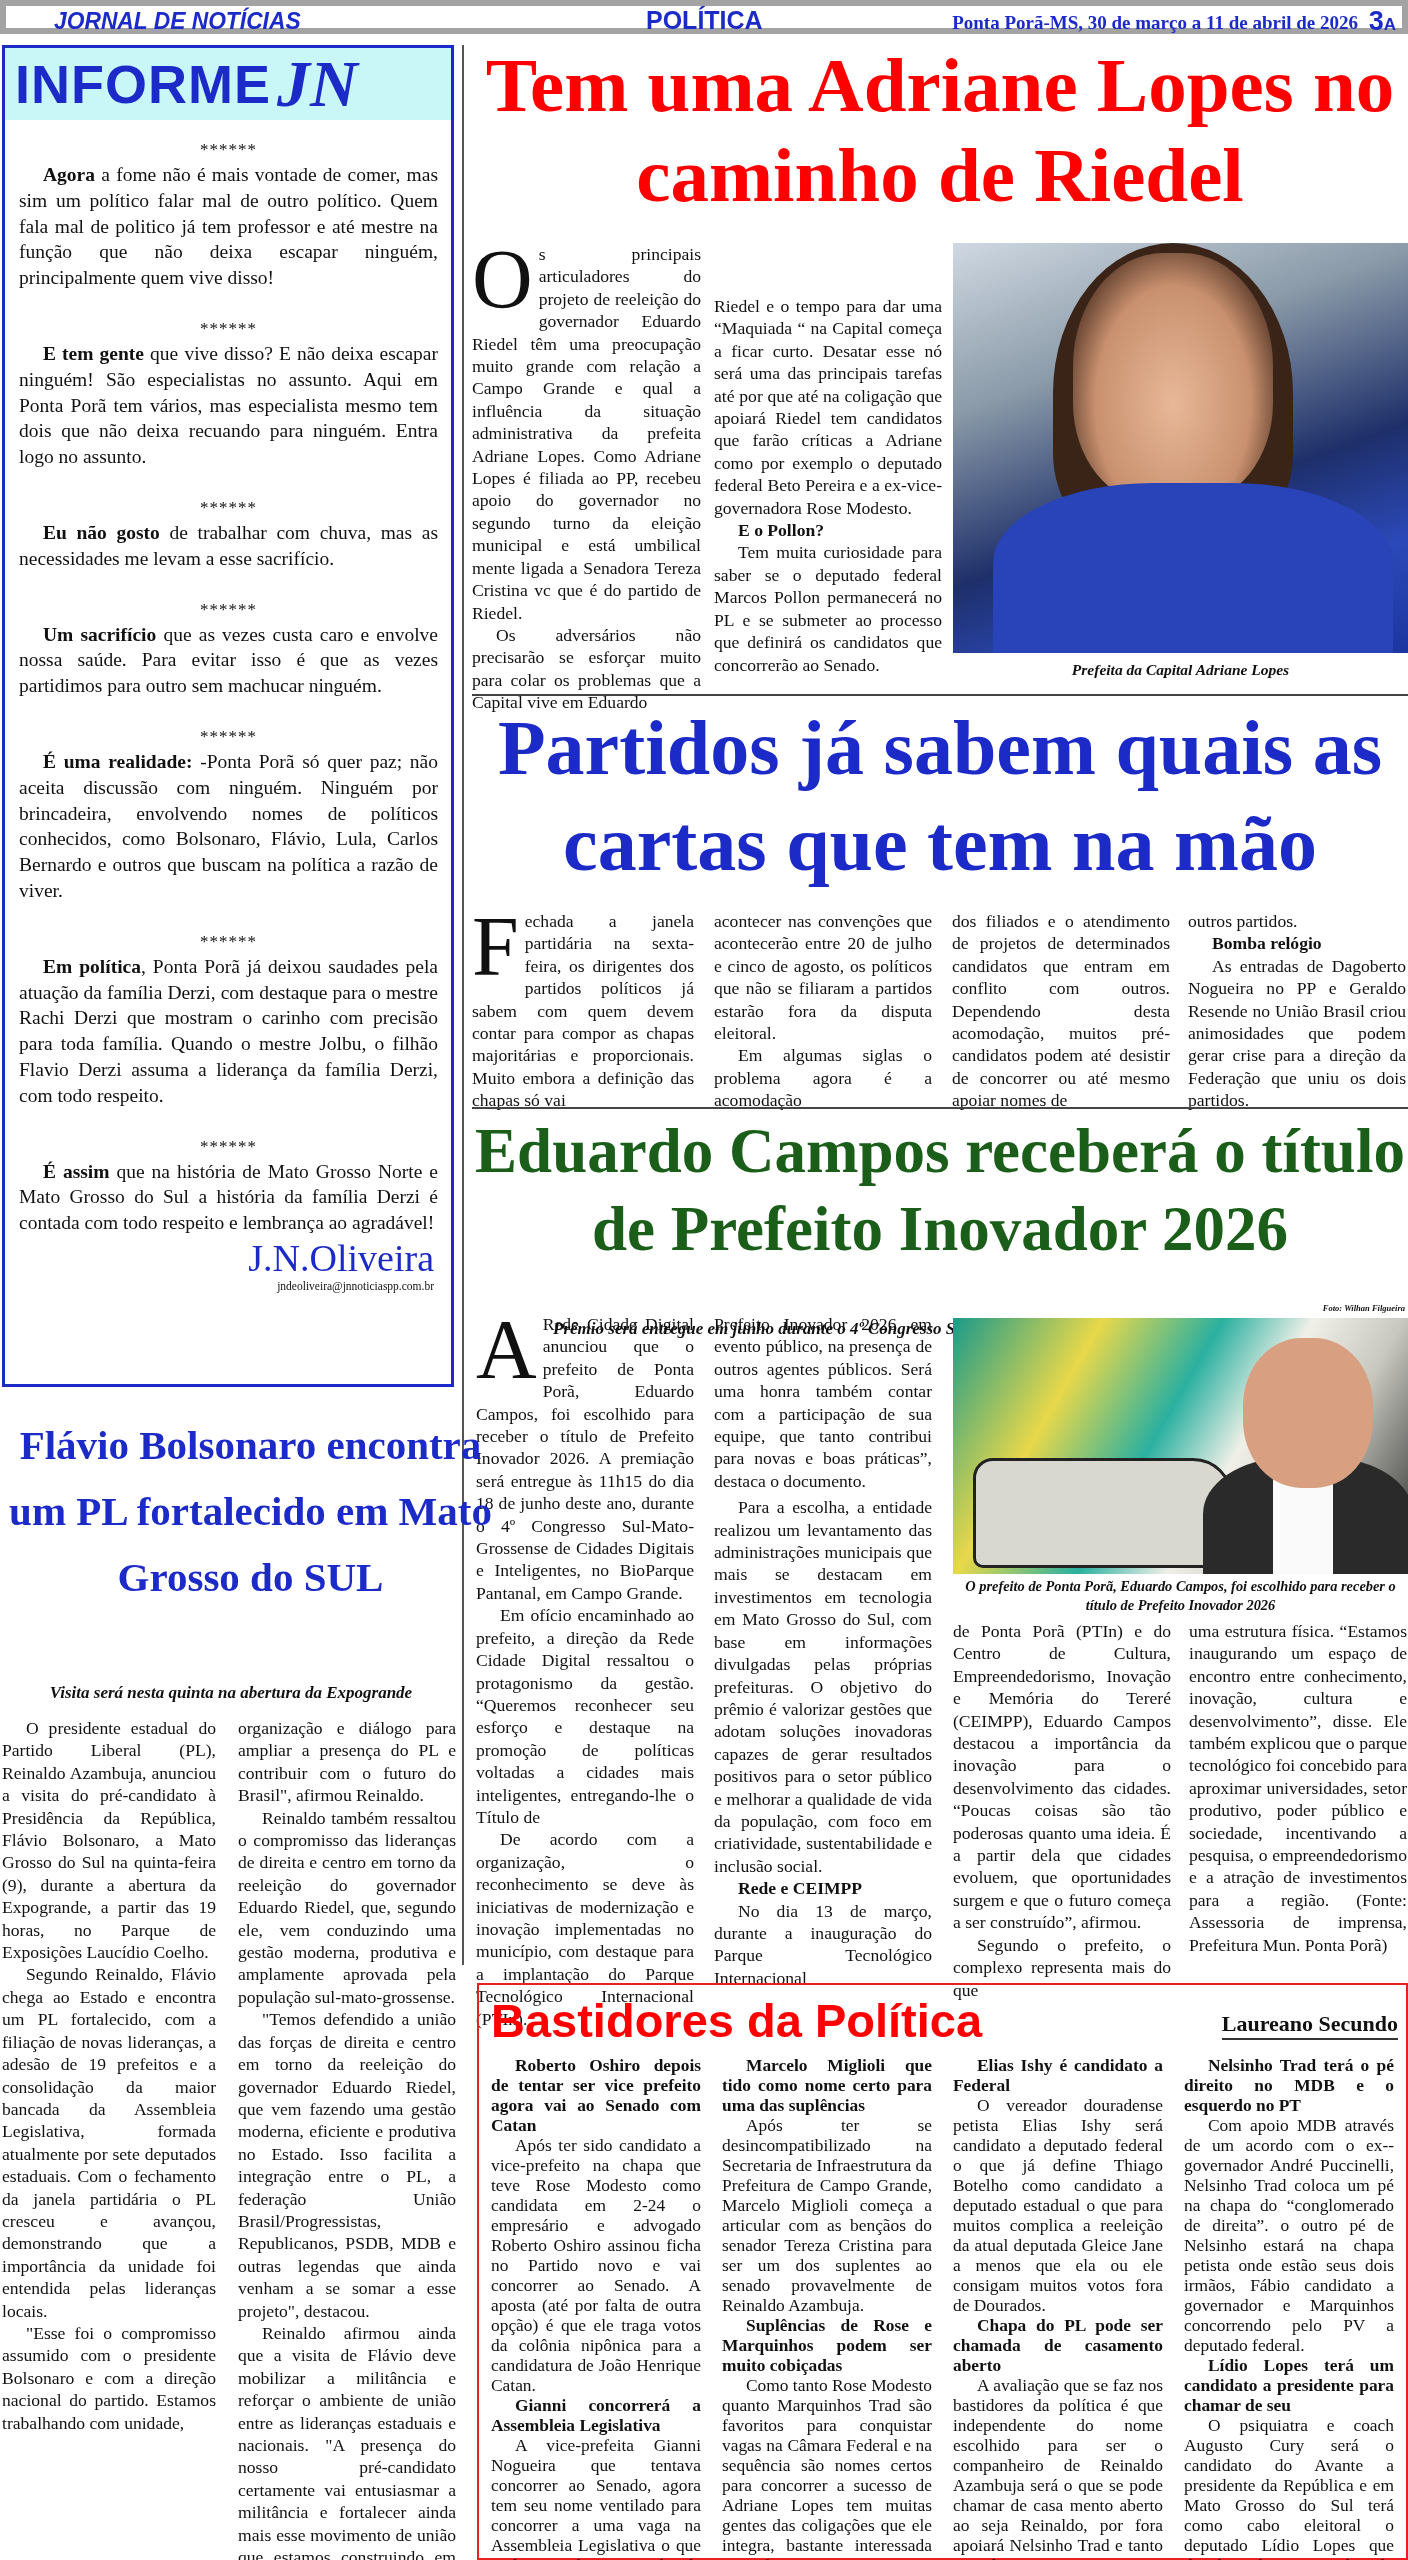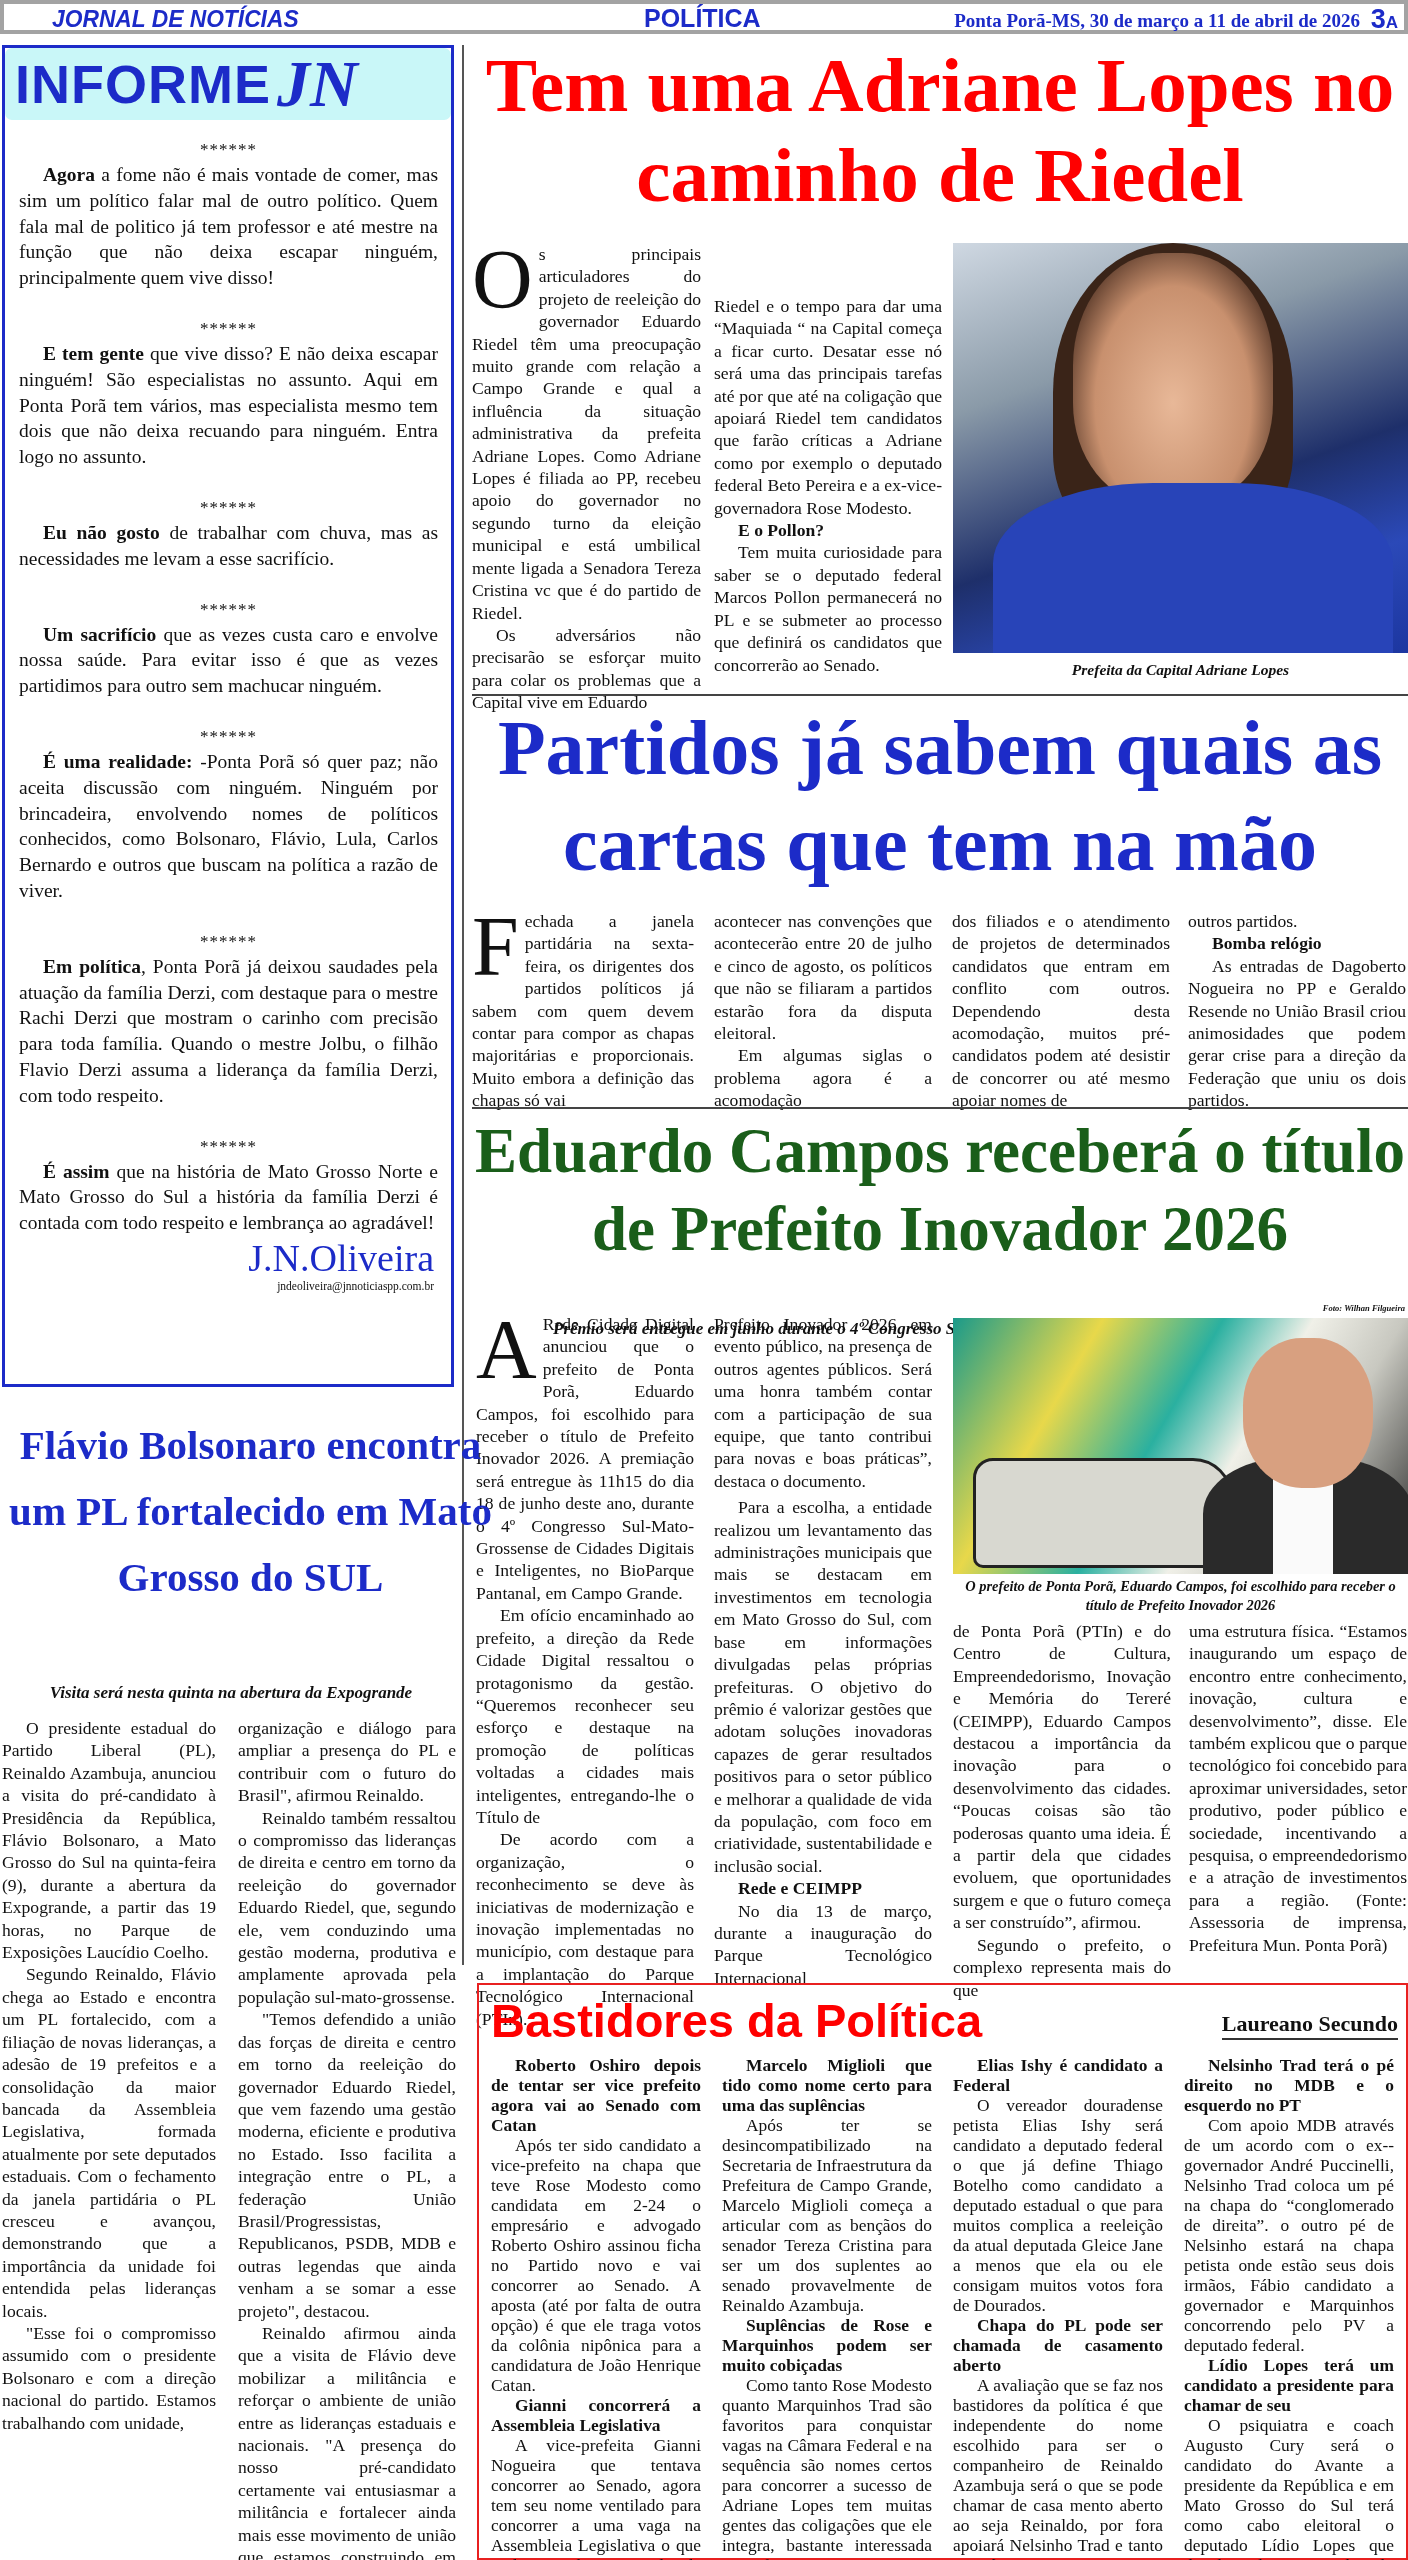--- a/index.html
+++ b/index.html
@@ -2,30 +2,30 @@
 <html><head>
 <meta charset="utf-8">
 <style>
   * { box-sizing: border-box; margin: 0; padding: 0; }
   html, body { width: 1408px; height: 2560px; background: #ffffff; overflow: hidden; }
   body { position: relative; font-family: "Liberation Serif", serif; color: #111; }
   p { text-align: justify; font-size: 17.6px; line-height: 22.4px; }
   .ind { text-indent: 24px; }
 
   
-  .topbar { position: absolute; left: 0; top: 0; width: 1408px; height: 34px; border: 4px solid #a3a3a3; display: flex; align-items: center; background: #fff; }
+  .topbar { position: absolute; left: 0; top: 0; width: 1408px; height: 34px; border: 6px solid #a3a3a3; display: flex; align-items: center; background: #fff; }
   .topbar .paper { position: absolute; left: 48px; top: 1px; font-family: "Liberation Sans", sans-serif; font-weight: bold; font-style: italic; font-size: 24px; color: #1c2bc8; transform: scaleX(0.95); transform-origin: left; }
   .topbar .section { position: absolute; left: 640px; top: 0px; font-family: "Liberation Sans", sans-serif; font-weight: bold; font-size: 25px; color: #1c2bc8; }
   .topbar .date { position: absolute; right: 44px; top: 6px; font-family: "Liberation Serif", serif; font-weight: bold; font-size: 19px; color: #1c2bc8; text-align: center; }
   .topbar .pg { position: absolute; right: 6px; top: 0px; font-family: "Liberation Sans", sans-serif; font-weight: bold; font-size: 27px; color: #1c2bc8; }
   .topbar .pg small { font-size: 17px; }
 
   
   .informe { position: absolute; left: 2px; top: 45px; width: 452px; height: 1342px; border: 3px solid #1c2bc8; }
-  .informe .mast { height: 72px; background: #c9f7f8; display: flex; align-items: center; padding-left: 10px; border-radius: 7px; }
+  .informe .mast { height: 72px; background: #c9f7f8; display: flex; align-items: center; padding-left: 10px; }
   .informe .mast .w1 { font-family: "Liberation Sans", sans-serif; font-weight: bold; font-size: 54px; color: #1c2bc8; letter-spacing: 1px; }
   .informe .mast .w2 { font-family: "Liberation Serif", serif; font-weight: bold; font-style: italic; font-size: 66px; color: #1c2bc8; margin-left: 6px; }
   .informe .body { padding: 0 13px 0 14px; }
   .stars { text-align: center; font-size: 17px; letter-spacing: 1px; margin: 20px 0 2px; }
   .informe p { font-size: 19.5px; line-height: 25.8px; }
   .informe .sign { text-align: right; font-size: 38px; color: #1c2bc8; padding-right: 4px; }
   .informe .mail { text-align: right; font-size: 11.5px; padding-right: 4px; }
 
   
   .vrule { position: absolute; left: 462px; top: 45px; width: 2px; height: 1920px; background: #555; }

